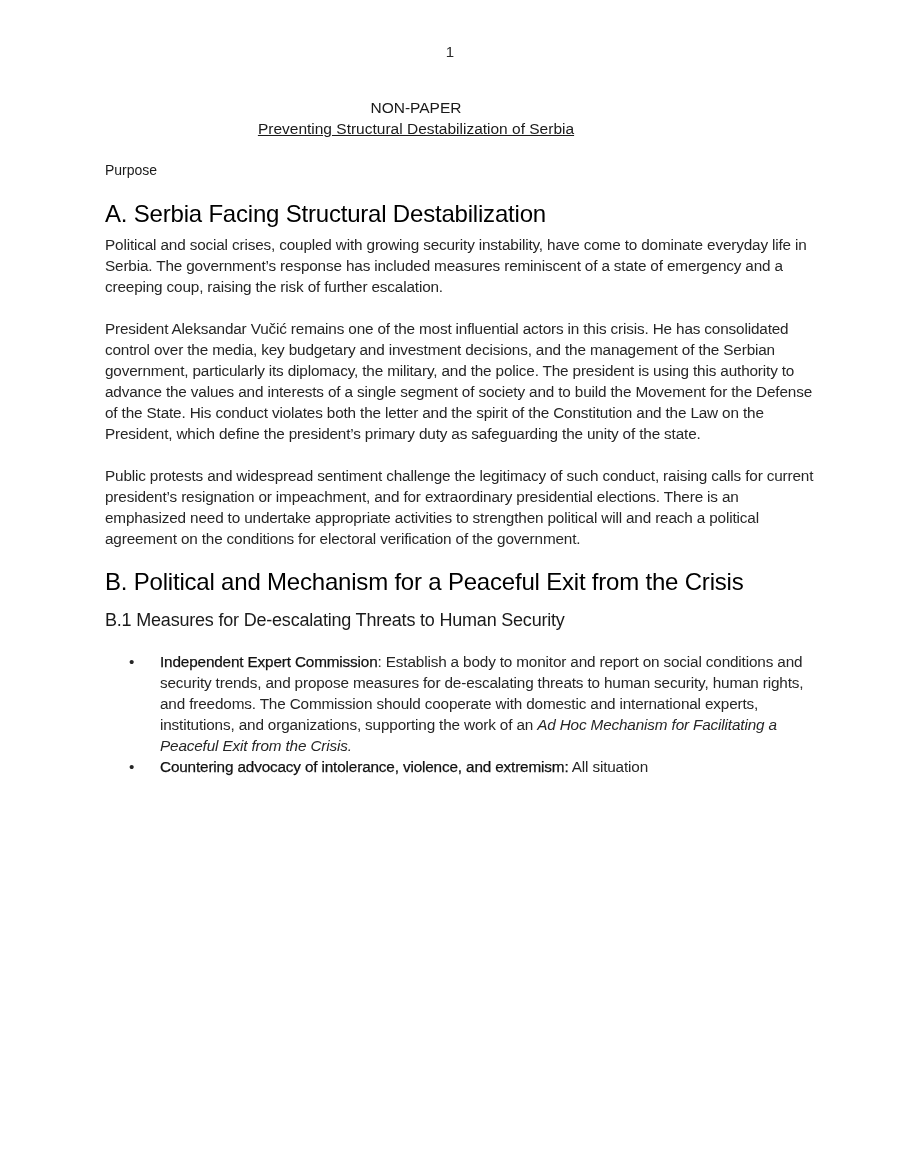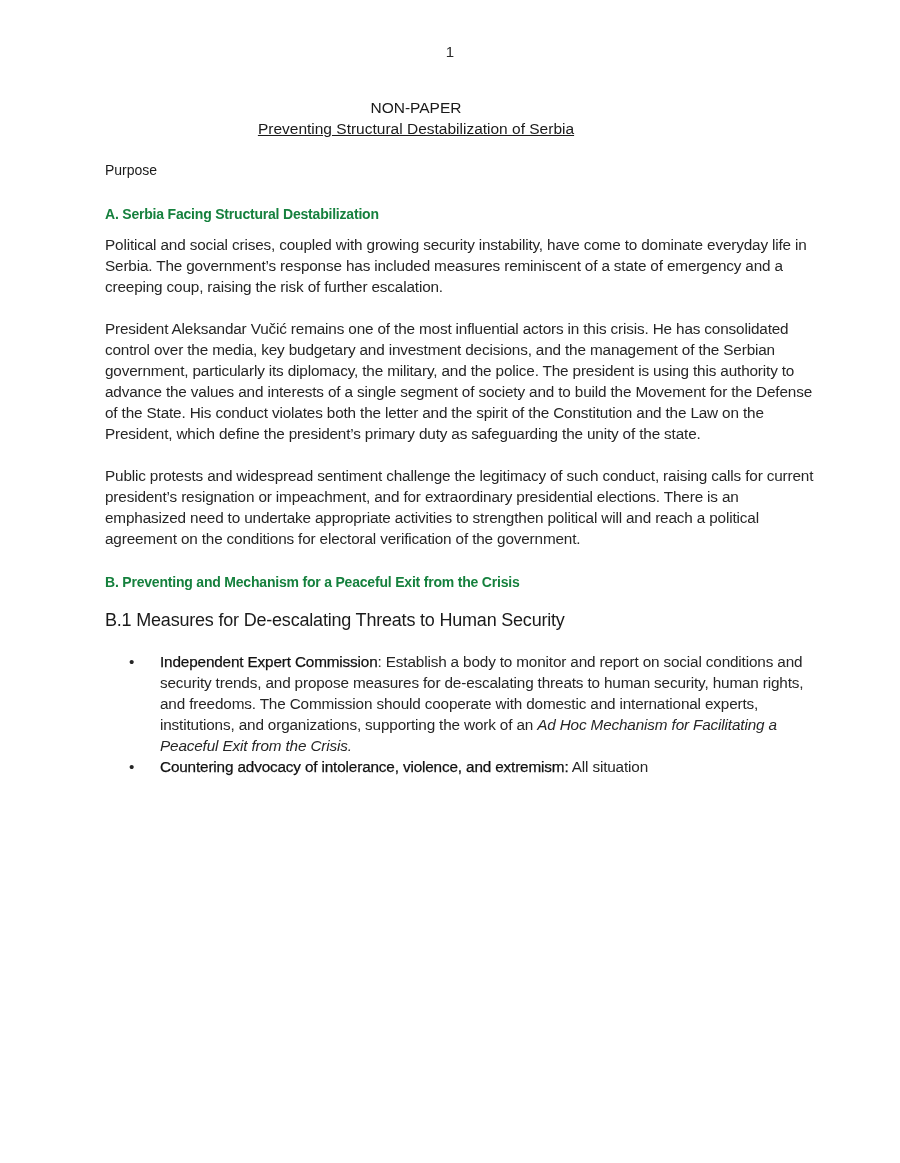--- a/index.html
+++ b/index.html
@@ -66,24 +66,24 @@
       margin: 0;
       font-size: 15.3px;
       line-height: 21px;
       color: #262626;
       letter-spacing: -0.15px;
     }
     .p1 { margin-top: 42px !important; }
     .gap { margin-top: 21px !important; }
     h2.section {
       margin: 20px 0 0 0;
-      font-size: 14px;
+      font-size: 24px;
       line-height: 26px;
-      font-weight: bold;
-      color: #15803d;
+      font-weight: normal;
+      color: #000000;
       letter-spacing: -0.2px;
     }
     h2.section + p.body { margin-top: 7px; }
     h3.subsection {
       margin: 14px 0 0 0;
       font-size: 18px;
       line-height: 22px;
       font-weight: normal;
       color: #1a1a1a;
       letter-spacing: -0.2px;
@@ -128,21 +128,21 @@
   <div class="content">
 
     <div class="label-purpose">Purpose</div>
 
 
     <h2 class="section">A. Serbia Facing Structural Destabilization</h2>
     <p class="body">Political and social crises, coupled with growing security instability, have come to dominate everyday life in Serbia. The government’s response has included measures reminiscent of a state of emergency and a creeping coup, raising the risk of further escalation.</p>
     <p class="body gap">President Aleksandar Vučić remains one of the most influential actors in this crisis. He has consolidated control over the media, key budgetary and investment decisions, and the management of the Serbian government, particularly its diplomacy, the military, and the police. The president is using this authority to advance the values and interests of a single segment of society and to build the Movement for the Defense of the State. His conduct violates both the letter and the spirit of the Constitution and the Law on the President, which define the president’s primary duty as safeguarding the unity of the state.</p>
     <p class="body gap">Public protests and widespread sentiment challenge the legitimacy of such conduct, raising calls for current president’s resignation or impeachment, and for extraordinary presidential elections. There is an emphasized need to undertake appropriate activities to strengthen political will and reach a political agreement on the conditions for electoral verification of the government.</p>
 
-    <h2 class="section">B. Preventing and Mechanism for a Peaceful Exit from the Crisis</h2>
+    <h2 class="section">B. Political and Mechanism for a Peaceful Exit from the Crisis</h2>
     <h3 class="subsection">B.1 Measures for De-escalating Threats to Human Security</h3>
 
     <ul class="bullets">
       <li>
         <span class="bullet-dot">•</span>
         <span class="term">Independent Expert Commission</span><span>: Establish a body to monitor and report on social conditions and security trends, and propose measures for de-escalating threats to human security, human rights, and freedoms. The Commission should cooperate with domestic and international experts, institutions, and organizations, supporting the work of an </span><span class="em">Ad Hoc Mechanism for Facilitating a Peaceful Exit from the Crisis.</span>
       </li>
       <li>
         <span class="bullet-dot">•</span>
         <span class="term">Countering advocacy of intolerance, violence, and extremism:</span><span> All situation</span>

